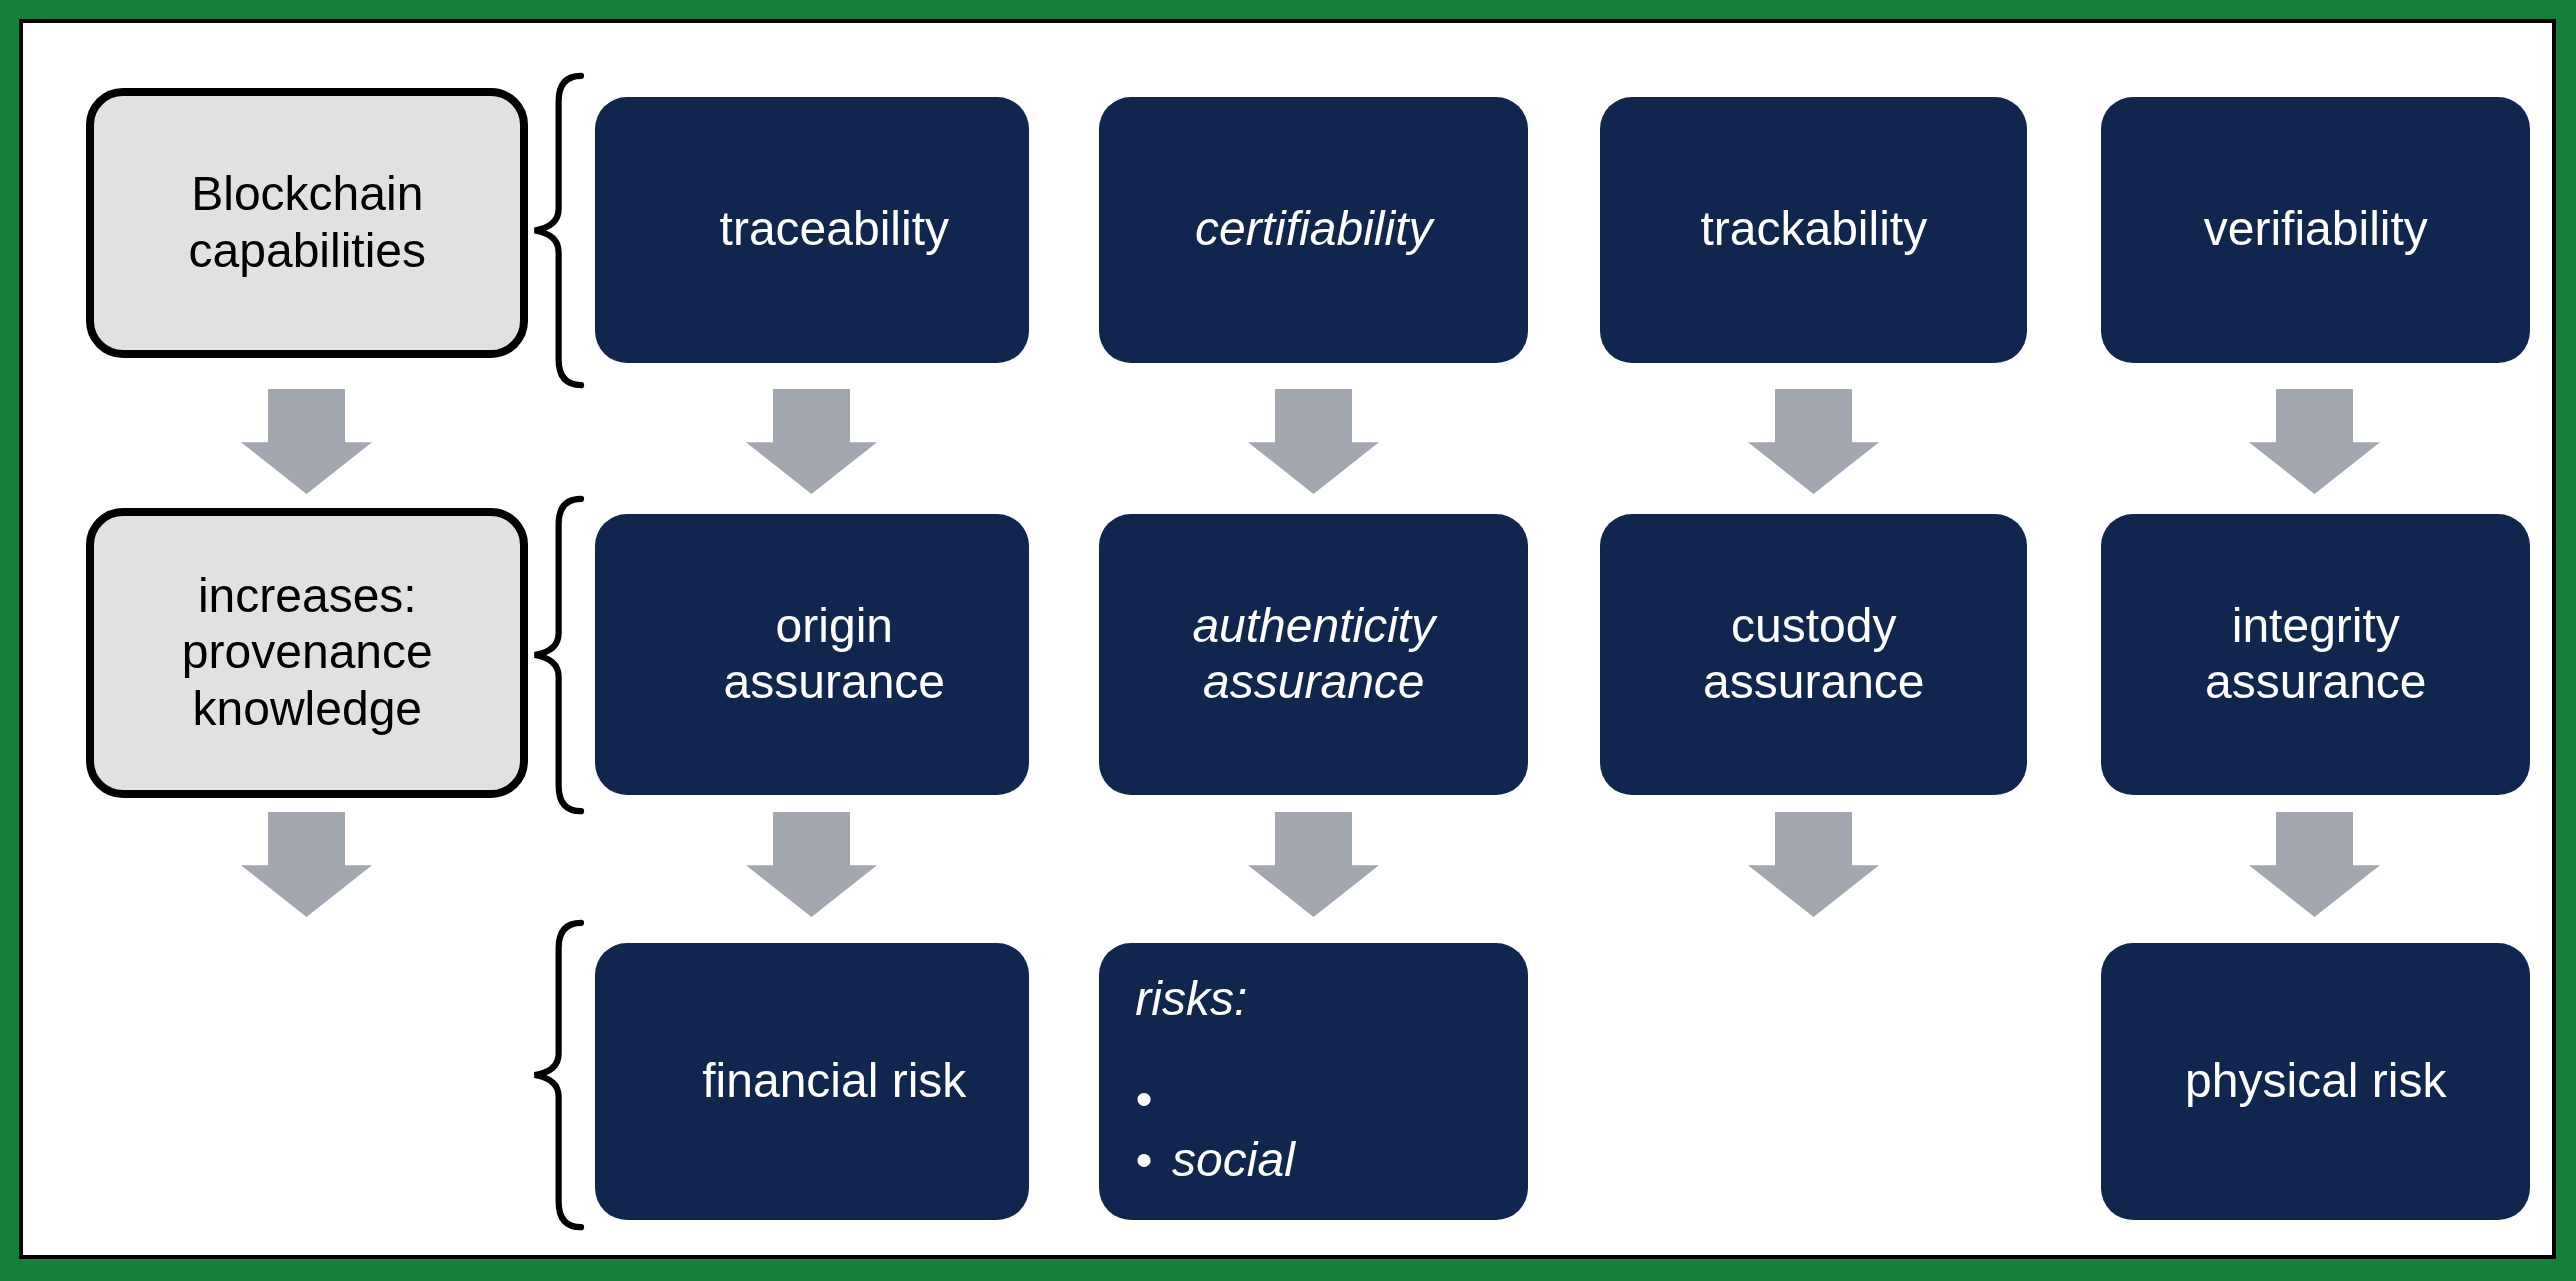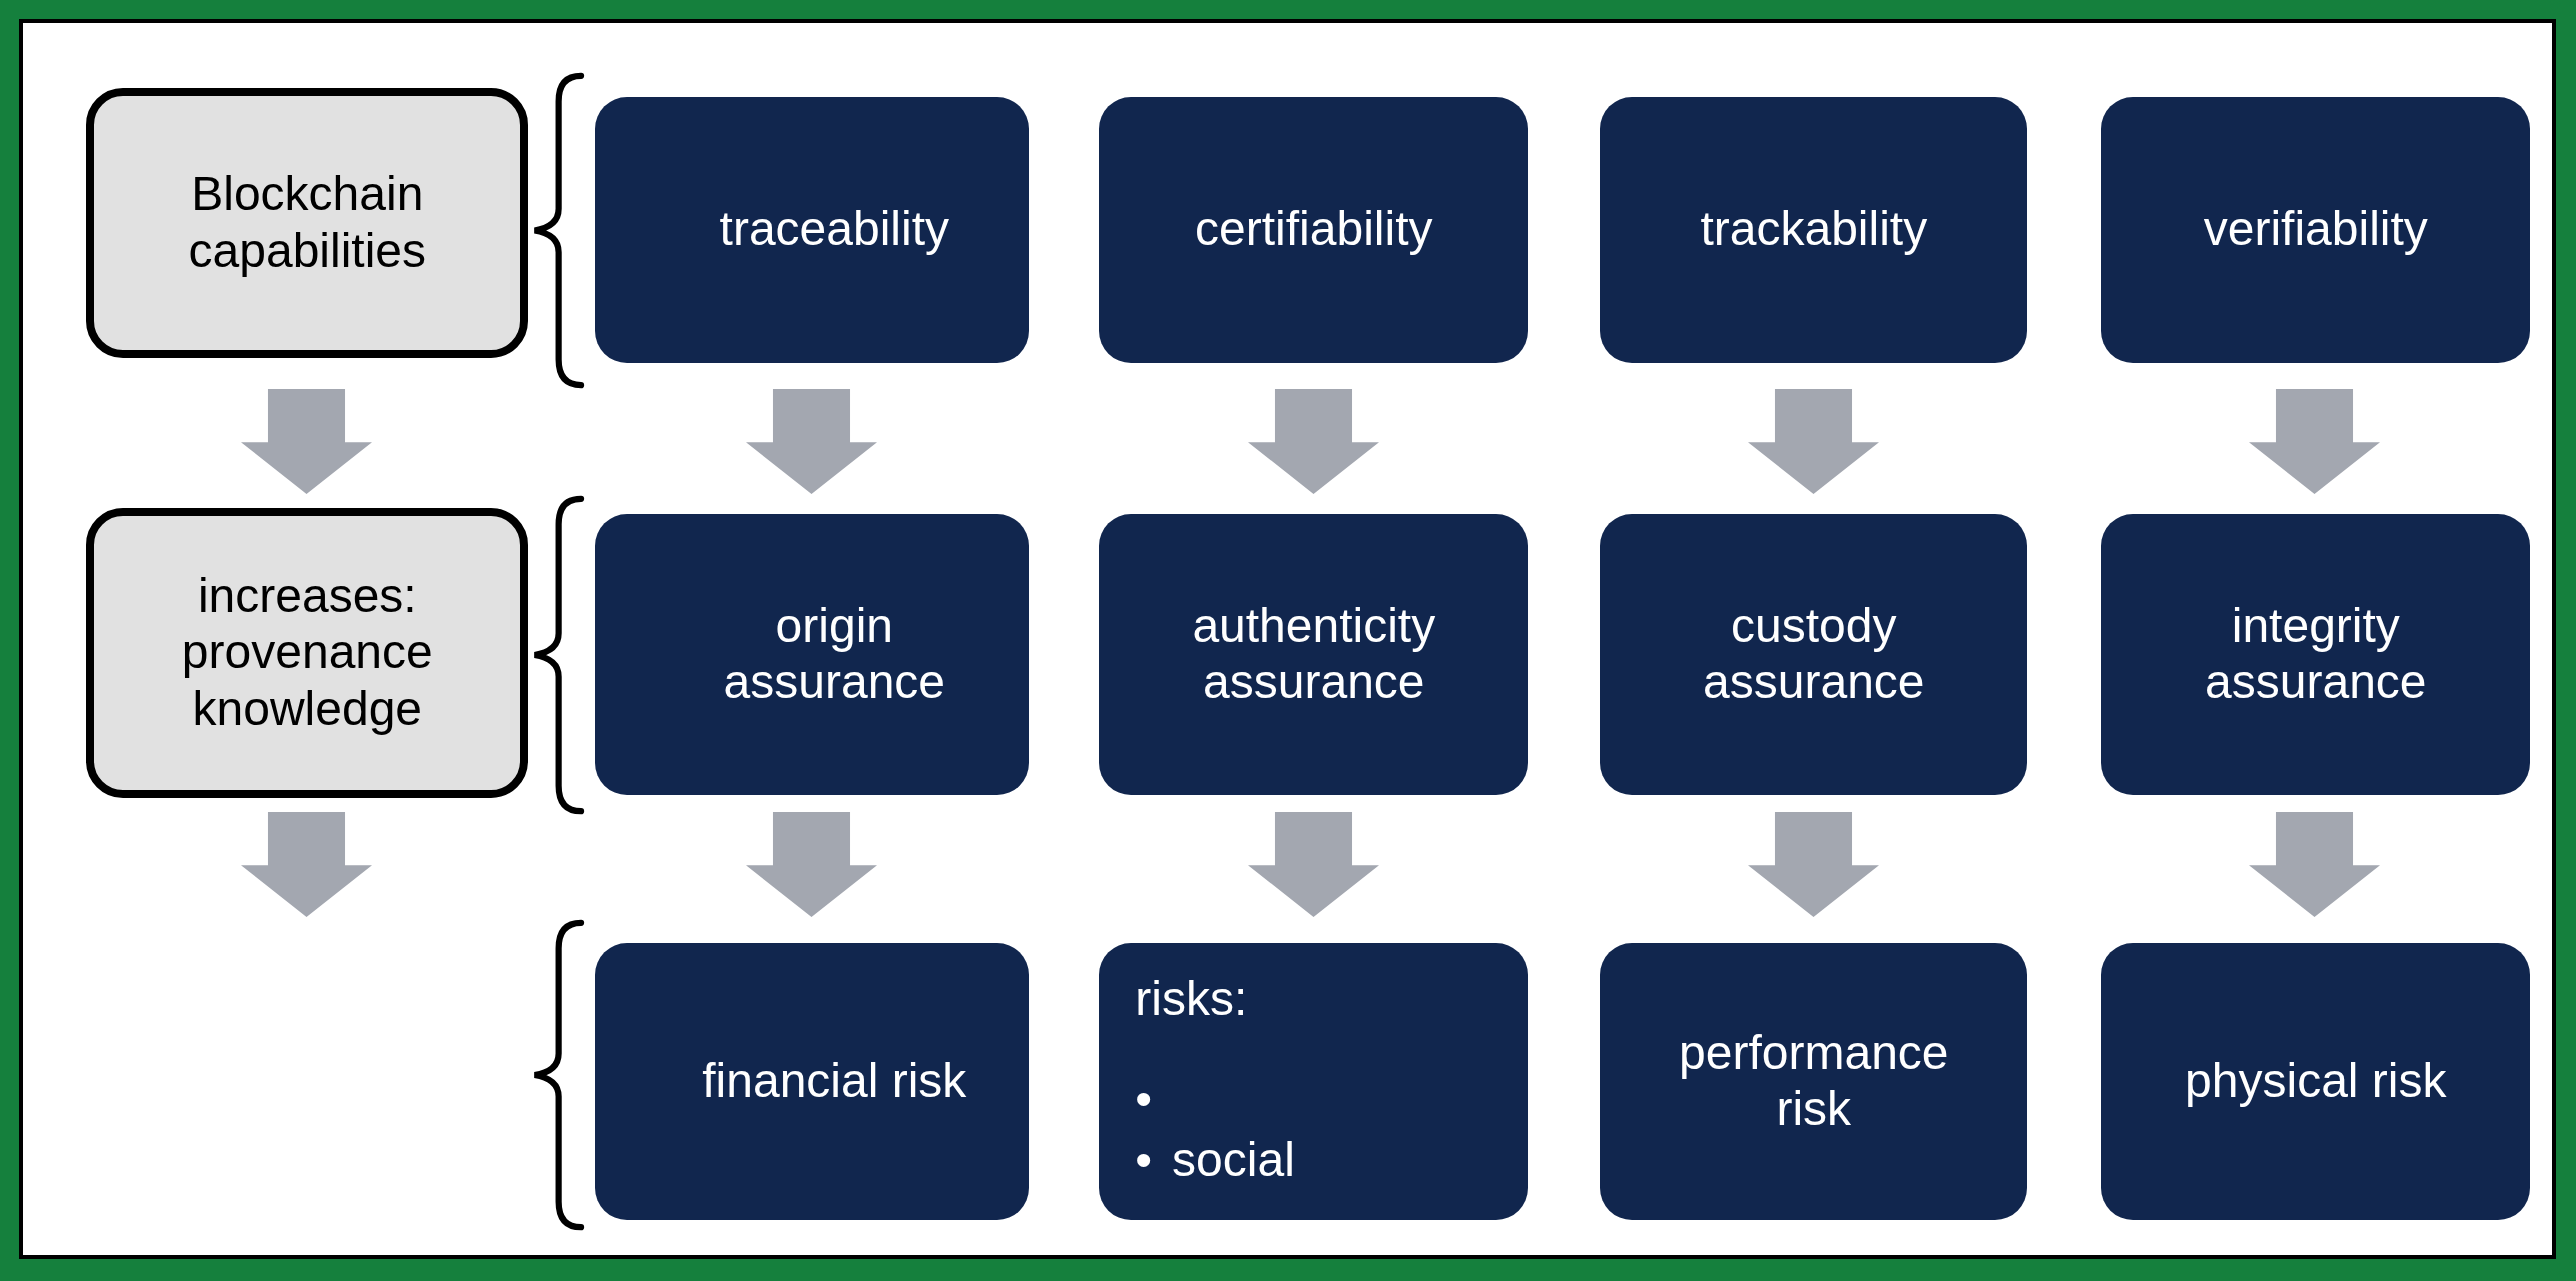--- a/index.html
+++ b/index.html
@@ -45,21 +45,21 @@
   
   .g1 { top: 65px;   height: 270px; }
   .g2 { top: 485px;  height: 290px; }
   .g3 { top: 914px; height: 283px; }
   
   .r1 { top: 74px;   height: 266px; }
   .r2 { top: 491px;  height: 281px; }
   .r3 { top: 920px; height: 277px; }
   
   .c1 { left: 572px;  width: 434px; padding-left: 44px; }
-  .c2 { left: 1076px; width: 429px; }
+  .c2 { left: 1076px; width: 429px; font-style: italic; }
   .c3 { left: 1577px; width: 427px; }
   .c4 { left: 2078px; width: 429px; }
   
   .brace { position: absolute; left: 507px; width: 65px; }
   .b1 { top: 49px;   height: 317px; }
   .b2 { top: 472px;  height: 320px; }
   .b3 { top: 896px; height: 312px; }
   .brace svg { width: 100%; height: 100%; display: block; }
   
   .arrow { position: absolute; width: 131px; height: 105px; }
@@ -203,23 +203,19 @@
     <div class="box navy r3 c2 risks-box">
       <div class="risks-heading">risks:</div>
       <div class="risk-item">
         <span class="bullet-glyph">•</span>
       </div>
       <div class="risk-item">
         <span class="bullet-glyph">•</span>
         <span>social</span>
       </div>
     </div>
-    <div class="box navy r3 c3">
-      <span>performance
-risk</span>
-    </div>
     <div class="box navy r3 c4">
       <span>physical risk</span>
     </div>
 
   </div>
 </div>
 
 
 </body></html>

